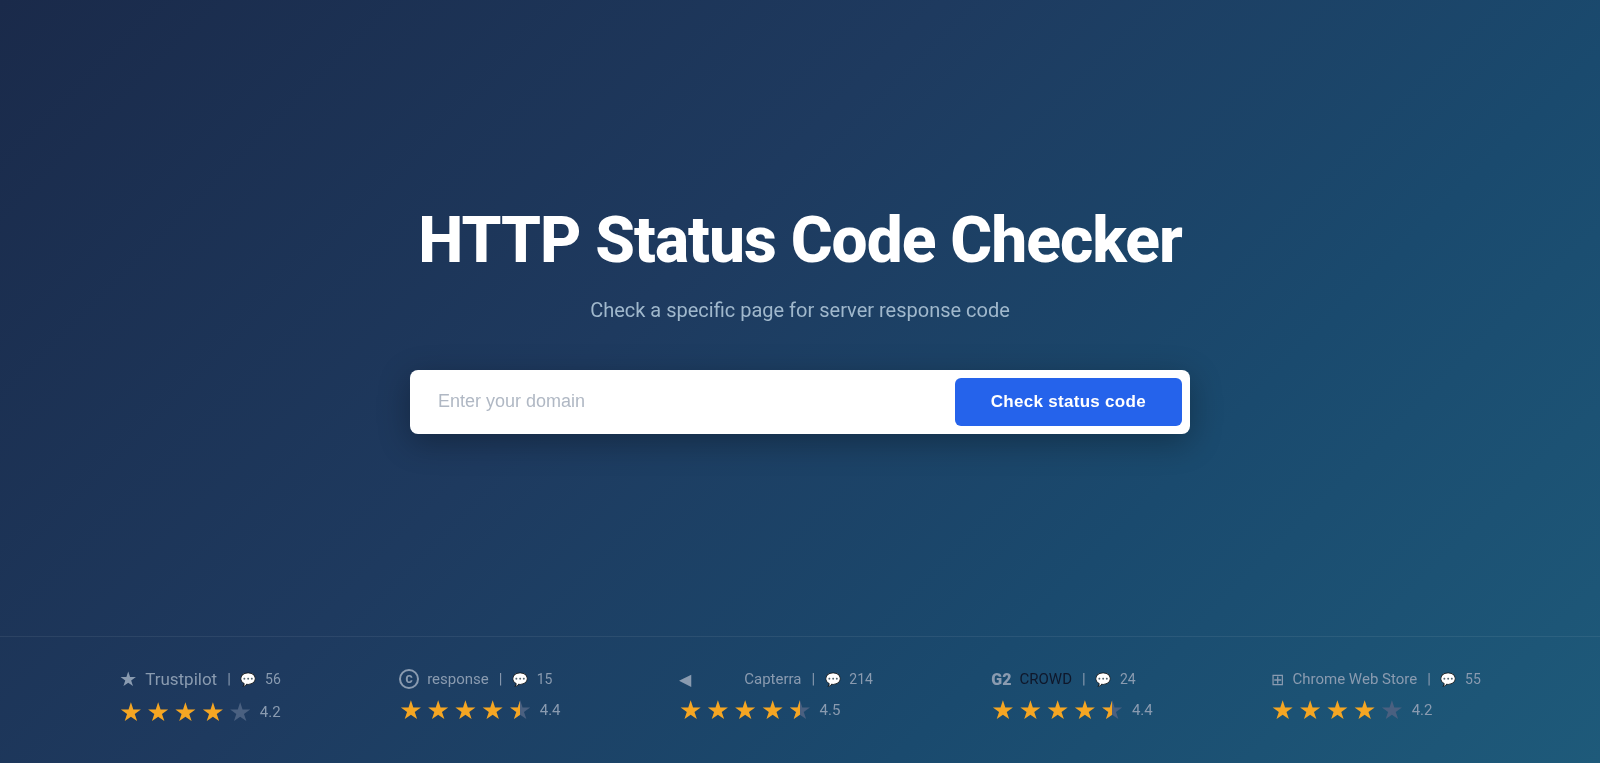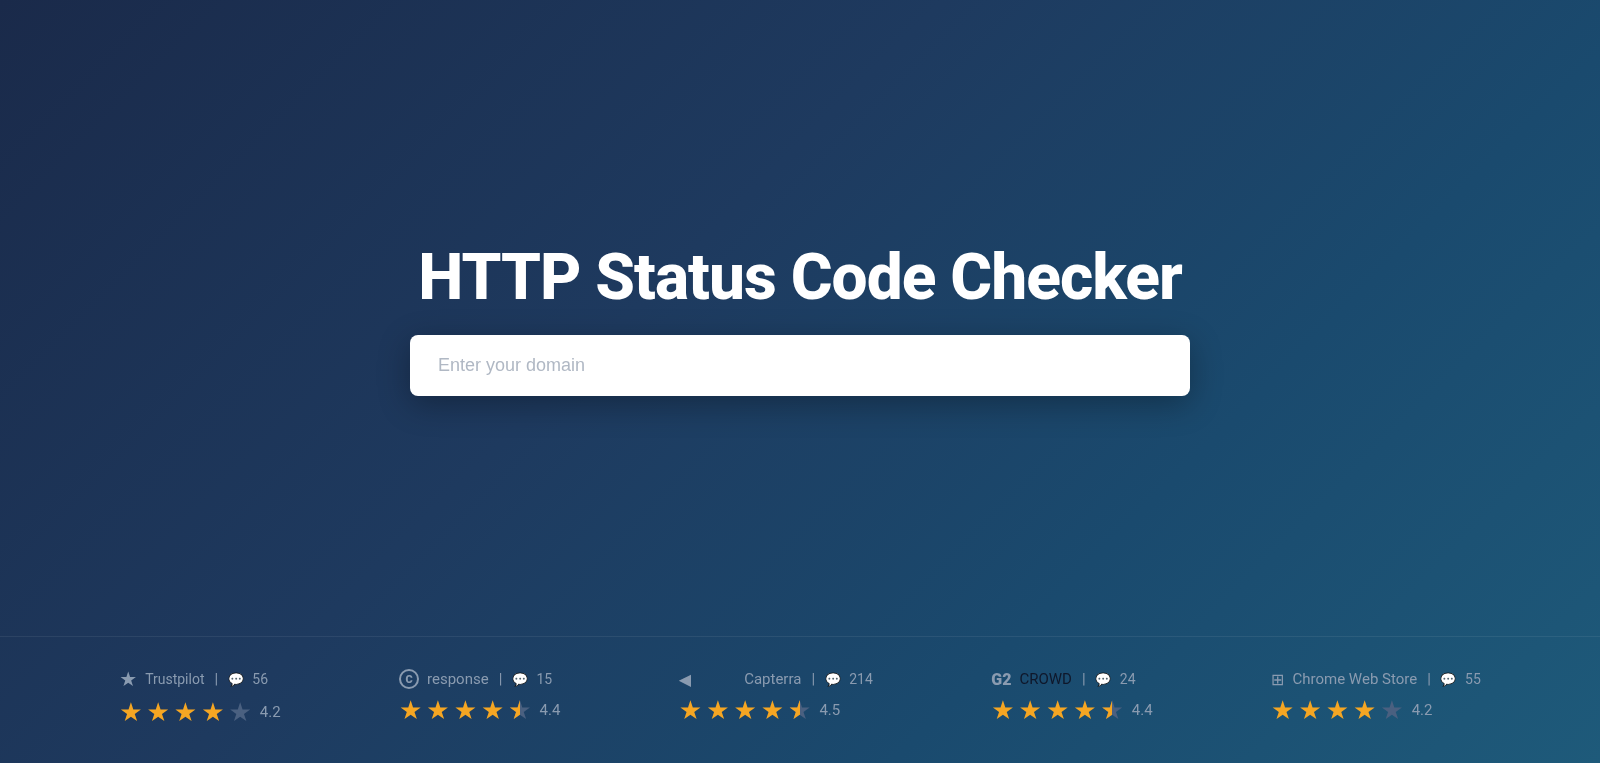--- a/index.html
+++ b/index.html
@@ -156,32 +156,34 @@
     }
     .star-half-container::after {
       content: '★';
     }
   </style>
 </head>
 <body>
 
 <div class="hero-section">
   <h1 class="main-title">HTTP Status Code Checker</h1>
+  <p class="subtitle">Check a specific page for server response code</p>
 
   <div class="search-container">
     <input class="domain-input" type="text" placeholder="Enter your domain" style="">
+    <button class="check-button">Check status code</button>
   </div>
 </div>
 
 <div class="ratings-bar" id="ratings-bar">
 
 <div class="rating-item">
       <div class="rating-header">
       <span style="font-size:20px;color:#8a9bb0;">★</span>
-      <span style="color:#8a9bb0;font-size:14px;">Trustpilot</span>
+      <span style="color:#8a9bb0;font-size:17px;">Trustpilot</span>
       <span class="rating-divider">|</span>
       <span style="color:#8a9bb0;font-size:13px;">💬</span>
       <span style="color:#8a9bb0;font-size:14px;">56</span>
     </div>
       <div class="stars-row">
         <span class="star star-full">★</span>
         <span class="star star-full">★</span>
         <span class="star star-full">★</span>
         <span class="star star-full">★</span>
         <span class="star star-empty">★</span>

